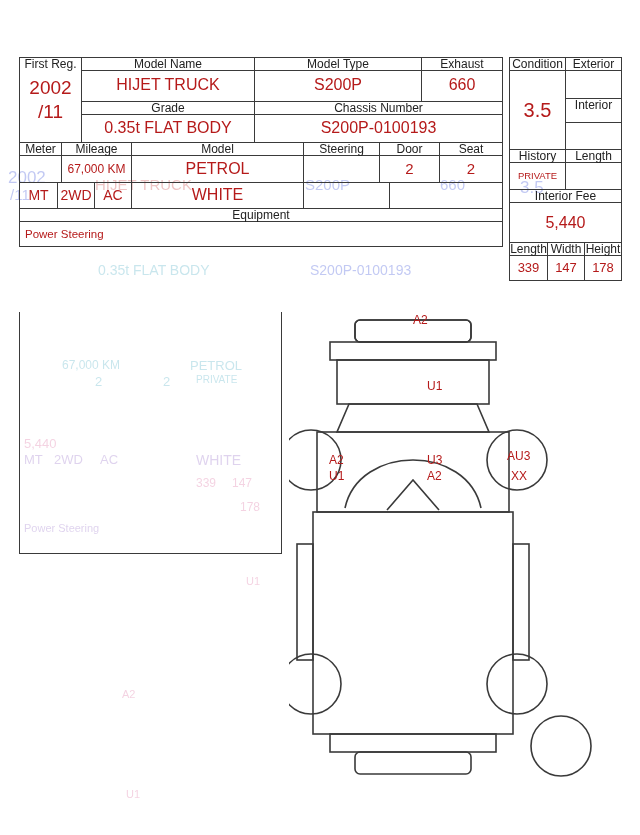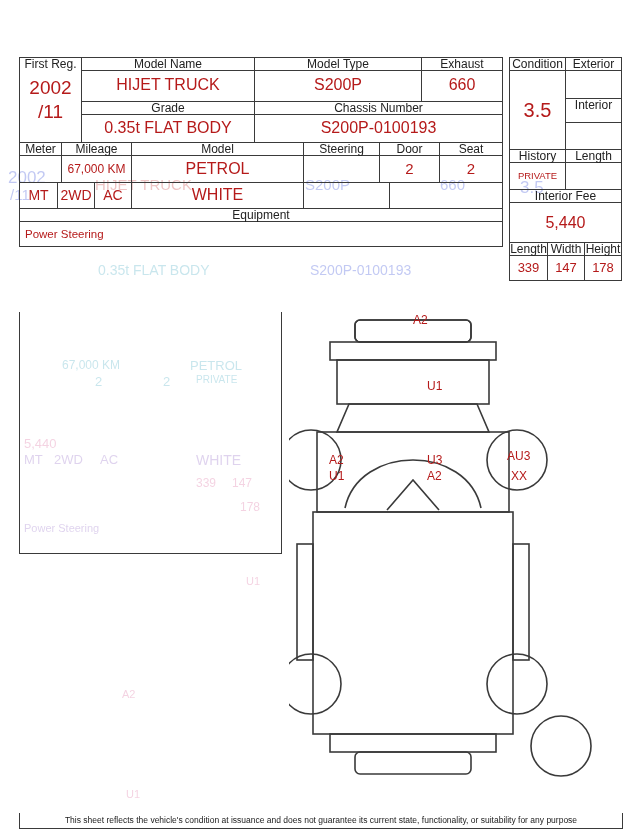--- a/index.html
+++ b/index.html
@@ -507,14 +507,13 @@
             <text x="40" y="168">U1</text>
             <text x="138" y="152">U3</text>
             <text x="138" y="168">A2</text>
             <text x="218" y="148">AU3</text>
             <text x="222" y="168">XX</text>
           </g>
       </svg>
     </div>
   </div>
 
-  <div class="footer">This sheet reflects the vehicle's condition at issuance and does not guarantee its current state, functionality, or suitability for any purpose</div>
 </div>
 
 </body></html>

